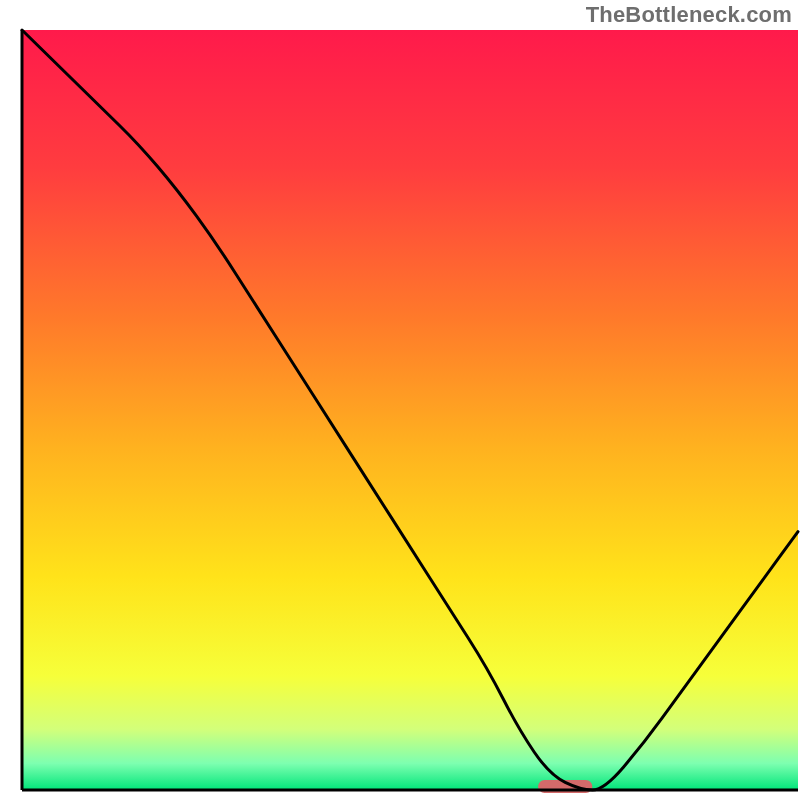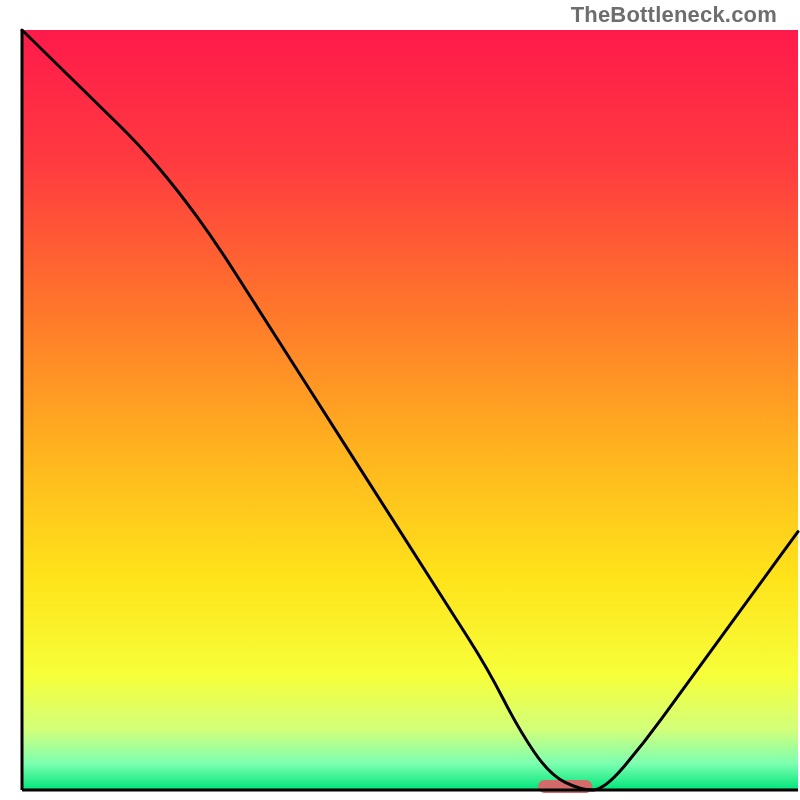--- a/index.html
+++ b/index.html
@@ -12,21 +12,21 @@
     overflow: hidden;
   }
   .container {
     position: relative;
     width: 800px;
     height: 800px;
   }
   .watermark {
     position: absolute;
     top: 2px;
-    right: 23px;
+    right: 8px;
     font-size: 22px;
     font-weight: 600;
     color: #6e6e6e;
     letter-spacing: 0.2px;
   }
   svg.chart {
     position: absolute;
     left: 0;
     top: 0;
   }

